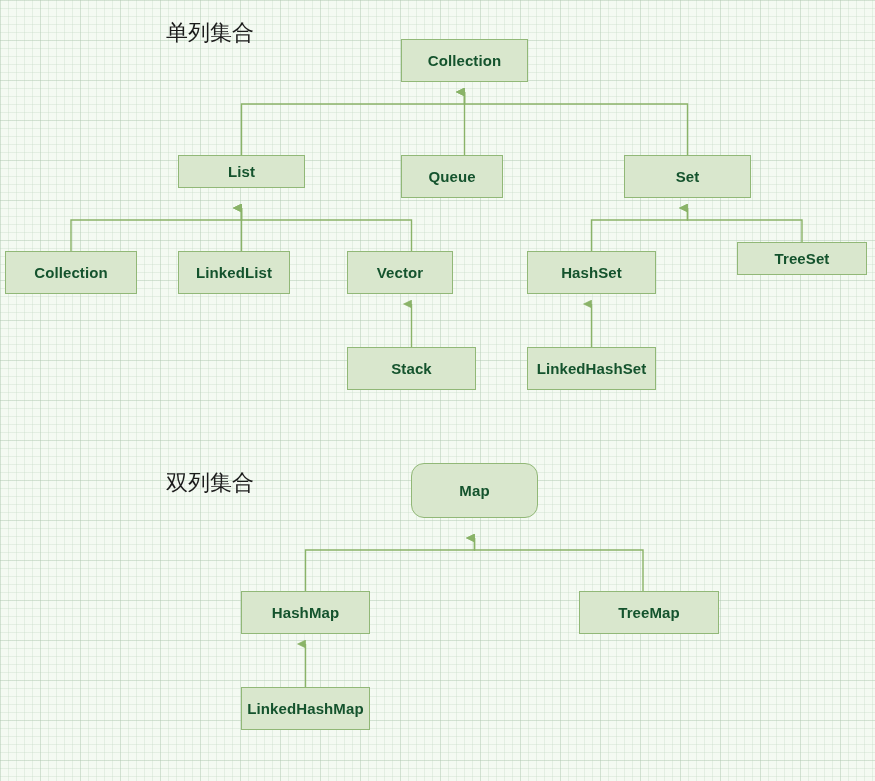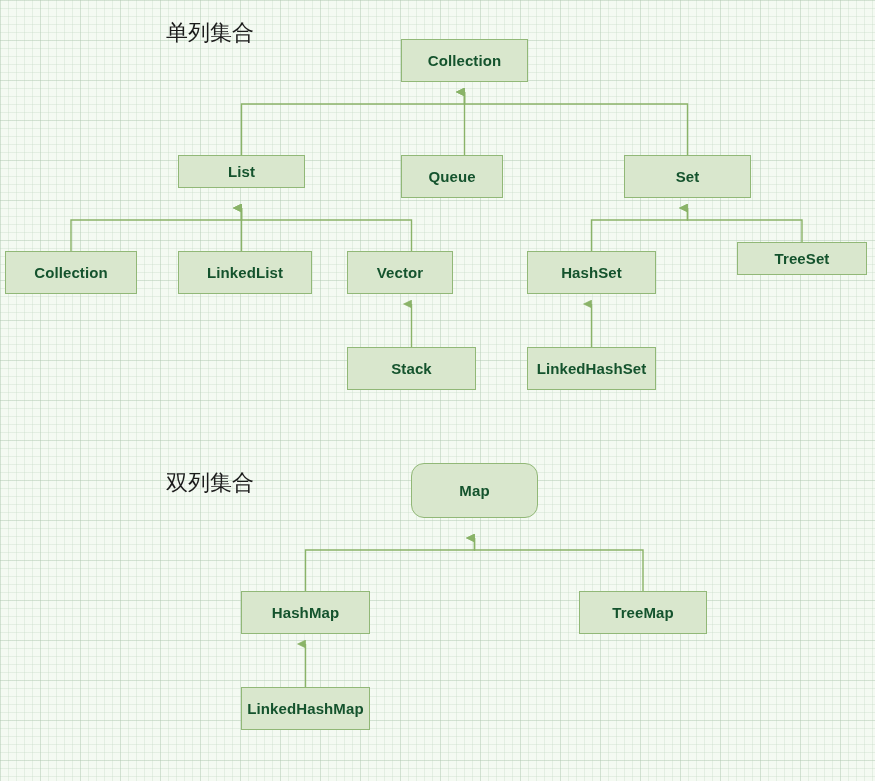--- a/index.html
+++ b/index.html
@@ -101,21 +101,21 @@
       </div>
       <div class="node" style="left: 401px; top: 155px; width: 102px; height: 43px;">
         <span>Queue</span>
       </div>
       <div class="node" style="left: 624px; top: 155px; width: 127px; height: 43px;">
         <span>Set</span>
       </div>
       <div class="node" style="left: 5px; top: 251px; width: 132px; height: 43px;">
         <span>Collection</span>
       </div>
-      <div class="node" style="left: 178px; top: 251px; width: 134px; height: 43px;">
+      <div class="node" style="left: 178px; top: 251px; width: 112px; height: 43px;">
         <span>LinkedList</span>
       </div>
       <div class="node" style="left: 347px; top: 251px; width: 106px; height: 43px;">
         <span>Vector</span>
       </div>
       <div class="node" style="left: 527px; top: 251px; width: 129px; height: 43px;">
         <span>HashSet</span>
       </div>
       <div class="node" style="left: 737px; top: 242px; width: 130px; height: 33px;">
         <span>TreeSet</span>
@@ -125,21 +125,21 @@
       </div>
       <div class="node" style="left: 527px; top: 347px; width: 129px; height: 43px;">
         <span>LinkedHashSet</span>
       </div>
       <div class="node" style="left: 411px; top: 463px; width: 127px; height: 55px; border-radius: 13px;">
         <span>Map</span>
       </div>
       <div class="node" style="left: 241px; top: 591px; width: 129px; height: 43px;">
         <span>HashMap</span>
       </div>
-      <div class="node" style="left: 579px; top: 591px; width: 128px; height: 43px;">
+      <div class="node" style="left: 579px; top: 591px; width: 140px; height: 43px;">
         <span>TreeMap</span>
       </div>
       <div class="node" style="left: 241px; top: 687px; width: 129px; height: 43px;">
         <span>LinkedHashMap</span>
       </div>
     </div>
 
 </div>
 
 </body></html>

